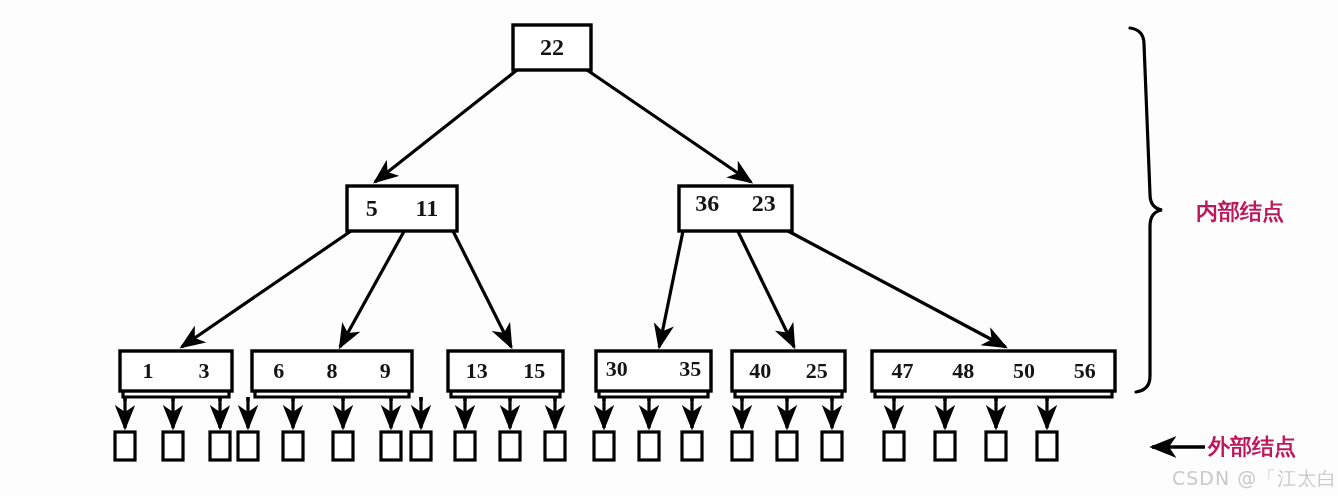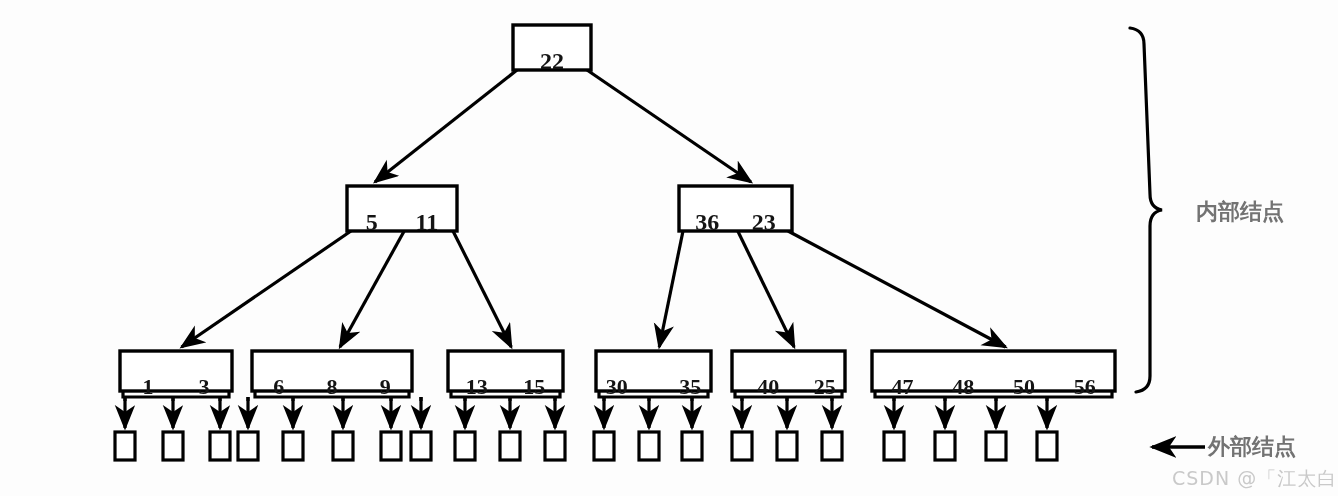--- a/index.html
+++ b/index.html
@@ -20,37 +20,37 @@
   #tree-svg {
     position: absolute;
     left: 0;
     top: 0;
     width: 1338px;
     height: 496px;
   }
   .key-row {
     position: absolute;
     display: flex;
+    align-items: center;
     justify-content: space-around;
     font-family: "Liberation Serif", serif;
     font-weight: bold;
     font-size: 23px;
     color: #141414;
-    margin-top: 23px;
   }
   .key-cell {
     flex: 1 1 auto;
     text-align: center;
   }
   .side-label {
     position: absolute;
     font-family: "DejaVu Sans", sans-serif;
     font-weight: bold;
     font-size: 22px;
-    color: #737373;
+    color: #be185d;
     white-space: nowrap;
   }
   .watermark {
     position: absolute;
     font-family: "DejaVu Sans", sans-serif;
     font-size: 19px;
     color: #c9c9c9;
     white-space: nowrap;
     letter-spacing: 1px;
   }
@@ -182,29 +182,29 @@
       </div>
       <div class="key-row" style="left: 120px; top: 351px; width: 112px; height: 40px; font-size: 22px;">
         <span class="key-cell">1</span>
         <span class="key-cell">3</span>
       </div>
       <div class="key-row" style="left: 252px; top: 351px; width: 160px; height: 40px; font-size: 22px;">
         <span class="key-cell">6</span>
         <span class="key-cell">8</span>
         <span class="key-cell">9</span>
       </div>
-      <div class="key-row" style="left: 448px; top: 351px; width: 115px; height: 48px; font-size: 22px;">
+      <div class="key-row" style="left: 448px; top: 351px; width: 115px; height: 40px; font-size: 22px;">
         <span class="key-cell">13</span>
         <span class="key-cell">15</span>
       </div>
       <div class="key-row" style="left: 596px; top: 351px; width: 115px; height: 36px; font-size: 22px; gap: 32px;">
         <span class="key-cell">30</span>
         <span class="key-cell">35</span>
       </div>
-      <div class="key-row" style="left: 732px; top: 351px; width: 113px; height: 48px; font-size: 22px; padding-left: 8px;">
+      <div class="key-row" style="left: 732px; top: 351px; width: 113px; height: 40px; font-size: 22px;">
         <span class="key-cell">40</span>
         <span class="key-cell">25</span>
       </div>
       <div class="key-row" style="left: 872px; top: 351px; width: 243px; height: 40px; font-size: 22px;">
         <span class="key-cell">47</span>
         <span class="key-cell">48</span>
         <span class="key-cell">50</span>
         <span class="key-cell">56</span>
       </div>
     </div>

